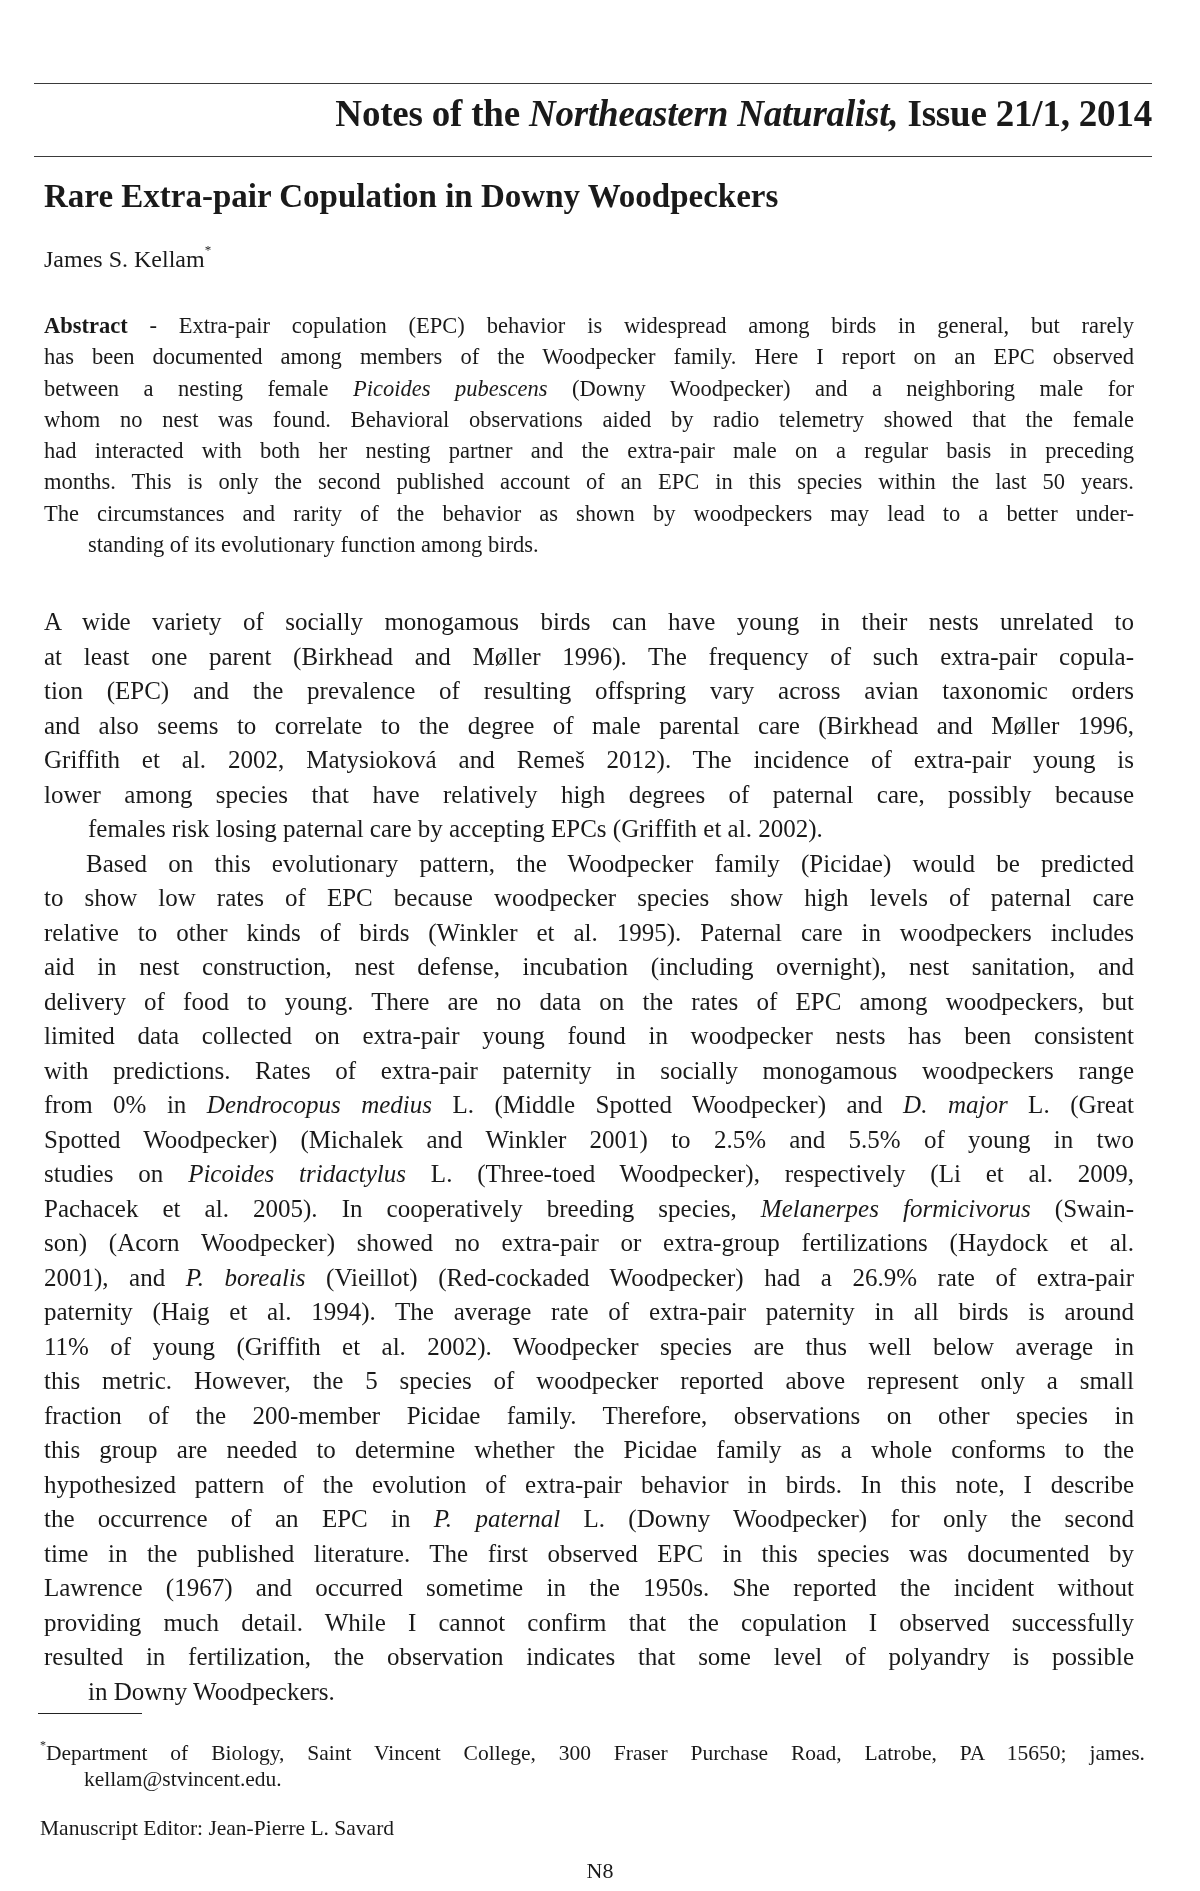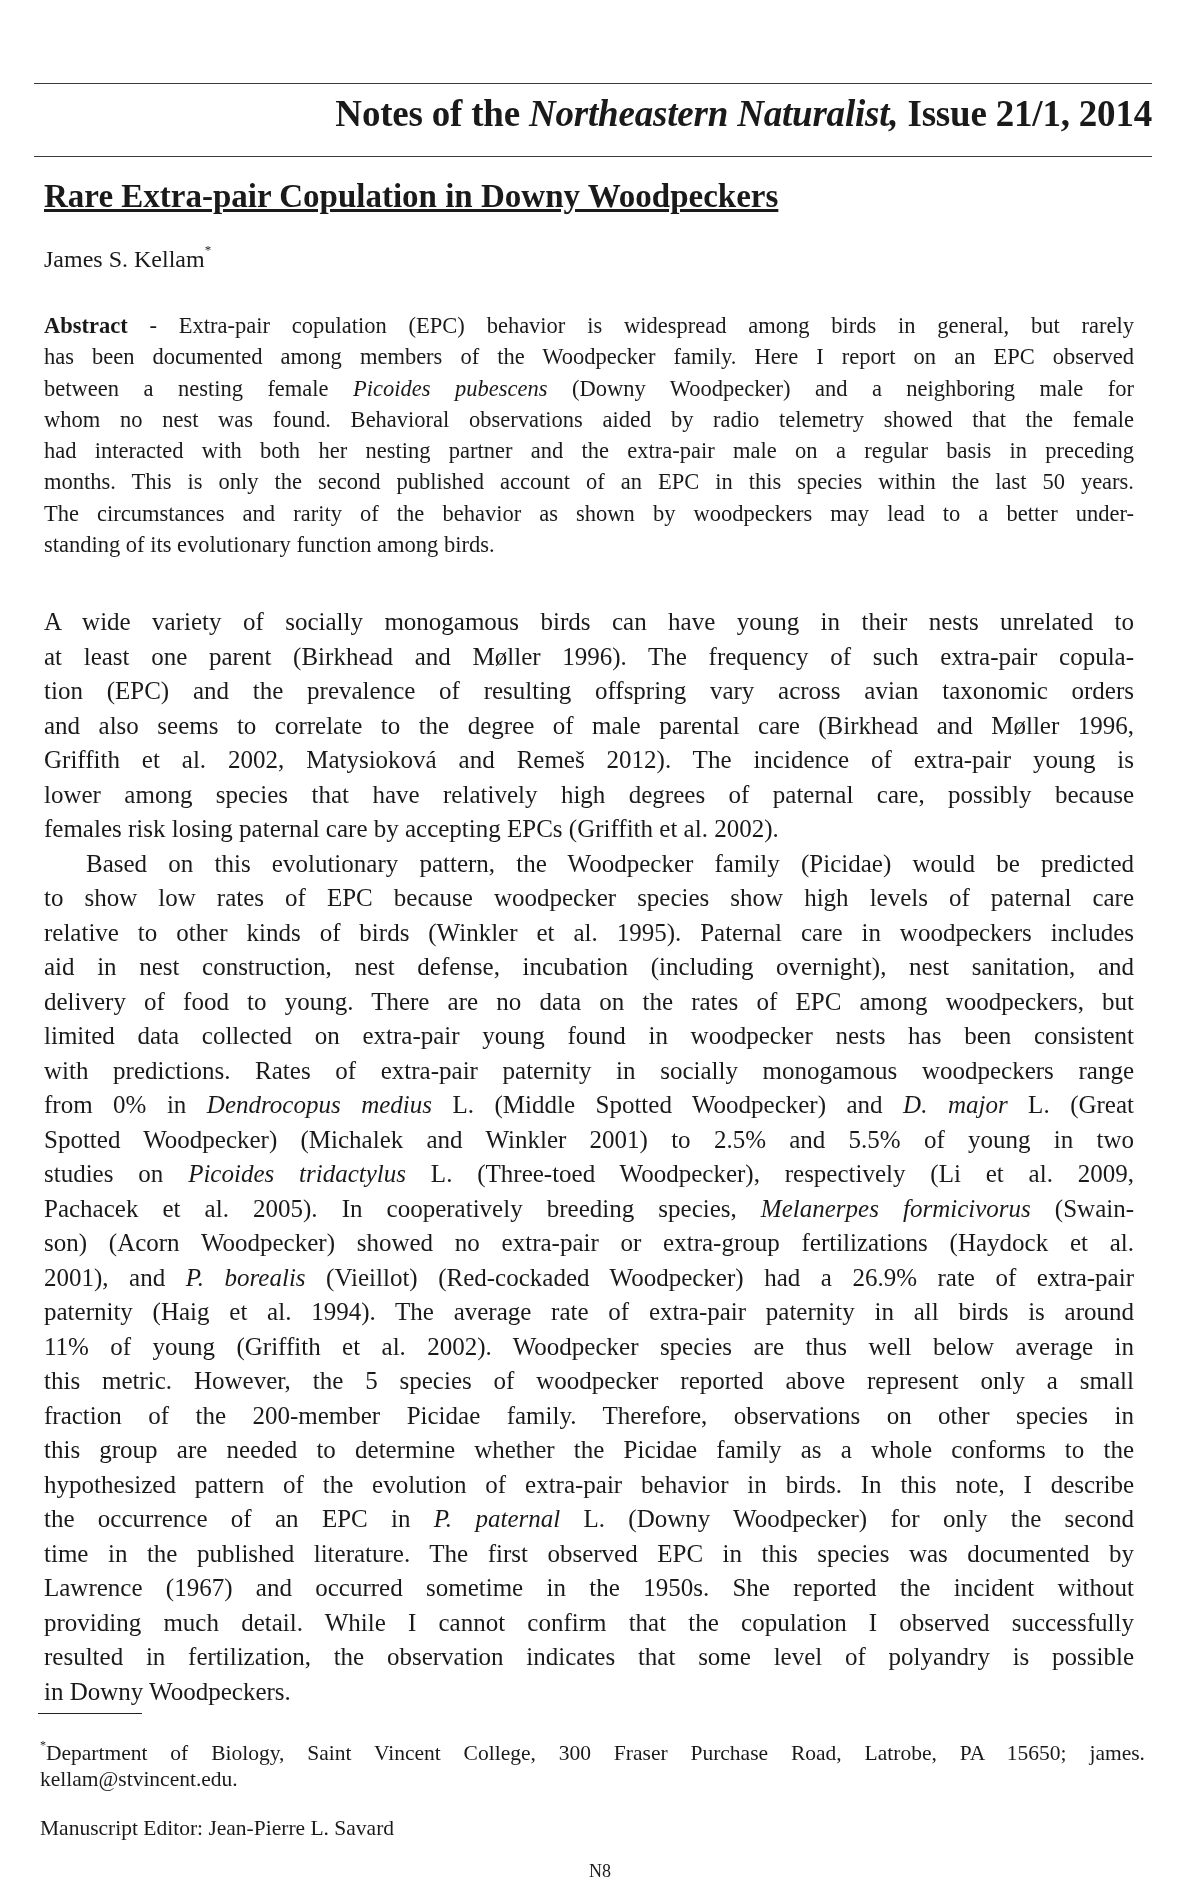--- a/index.html
+++ b/index.html
@@ -7,38 +7,38 @@
       width: 1200px; height: 1891px; position: relative; overflow: hidden;
       font-family: "Liberation Serif", "DejaVu Serif", serif; color: #1a1a1a;
     }
     .rule { position: absolute; left: 34px; width: 1118px; height: 0; border-top: 1.5px solid #3a3a3a; }
     .journal-header {
       position: absolute; left: 34px; width: 1118px; top: 92px; text-align: right;
       font-size: 37px; font-weight: bold; letter-spacing: -0.2px; line-height: 44px;
     }
     .journal-header i { font-style: italic; }
     .article-title {
-      position: absolute; left: 44px; top: 176px; font-size: 33px; font-weight: bold; line-height: 40px; text-decoration: underline;
+      position: absolute; left: 44px; top: 176px; font-size: 33px; font-weight: bold; line-height: 40px;
     }
     .author { position: absolute; left: 44px; top: 239px; font-size: 24px; line-height: 30px; }
     .author sup { font-size: 13px; position: relative; top: -4px; }
     .abstract { position: absolute; left: 44px; width: 1090px; top: 310px; font-size: 22.5px; }
     .line {
       display: block; height: 31.3px; line-height: 31.3px;
       text-align: justify; text-align-last: justify; white-space: nowrap;
     }
-    .line.last { text-align-last: left; }
+    .line.last { text-align-last: left; margin-left: 44px; }
     .body-text { position: absolute; left: 44px; width: 1090px; top: 605px; font-size: 25px; }
     .body-text .line { height: 34.5px; line-height: 34.5px; }
     .indent { padding-left: 42px; }
     .footnote-rule { position: absolute; left: 38px; top: 1713px; width: 104px; border-top: 1.2px solid #222; }
     .footnote { position: absolute; left: 40px; width: 1105px; top: 1733px; font-size: 21.5px; line-height: 31px; }
     .footnote sup { font-size: 12px; position: relative; top: -3px; }
     .editor { position: absolute; left: 40px; top: 1814px; font-size: 21.5px; line-height: 28px; }
-    .page-num { position: absolute; left: 0; width: 1200px; top: 1857px; text-align: center; font-size: 18px; line-height: 28px; }
+    .page-num { position: absolute; left: 0; width: 1200px; top: 1857px; text-align: center; font-size: 22px; line-height: 28px; }
     b { font-weight: bold; }
     i { font-style: italic; }
   </style>
 </head>
 <body>
 
 <div class="rule" style="top:83px;"></div>
 <div class="journal-header">
   <span>Notes of the </span><i>Northeastern Naturalist,</i><span> Issue 21/1, 2014</span>
 </div>

